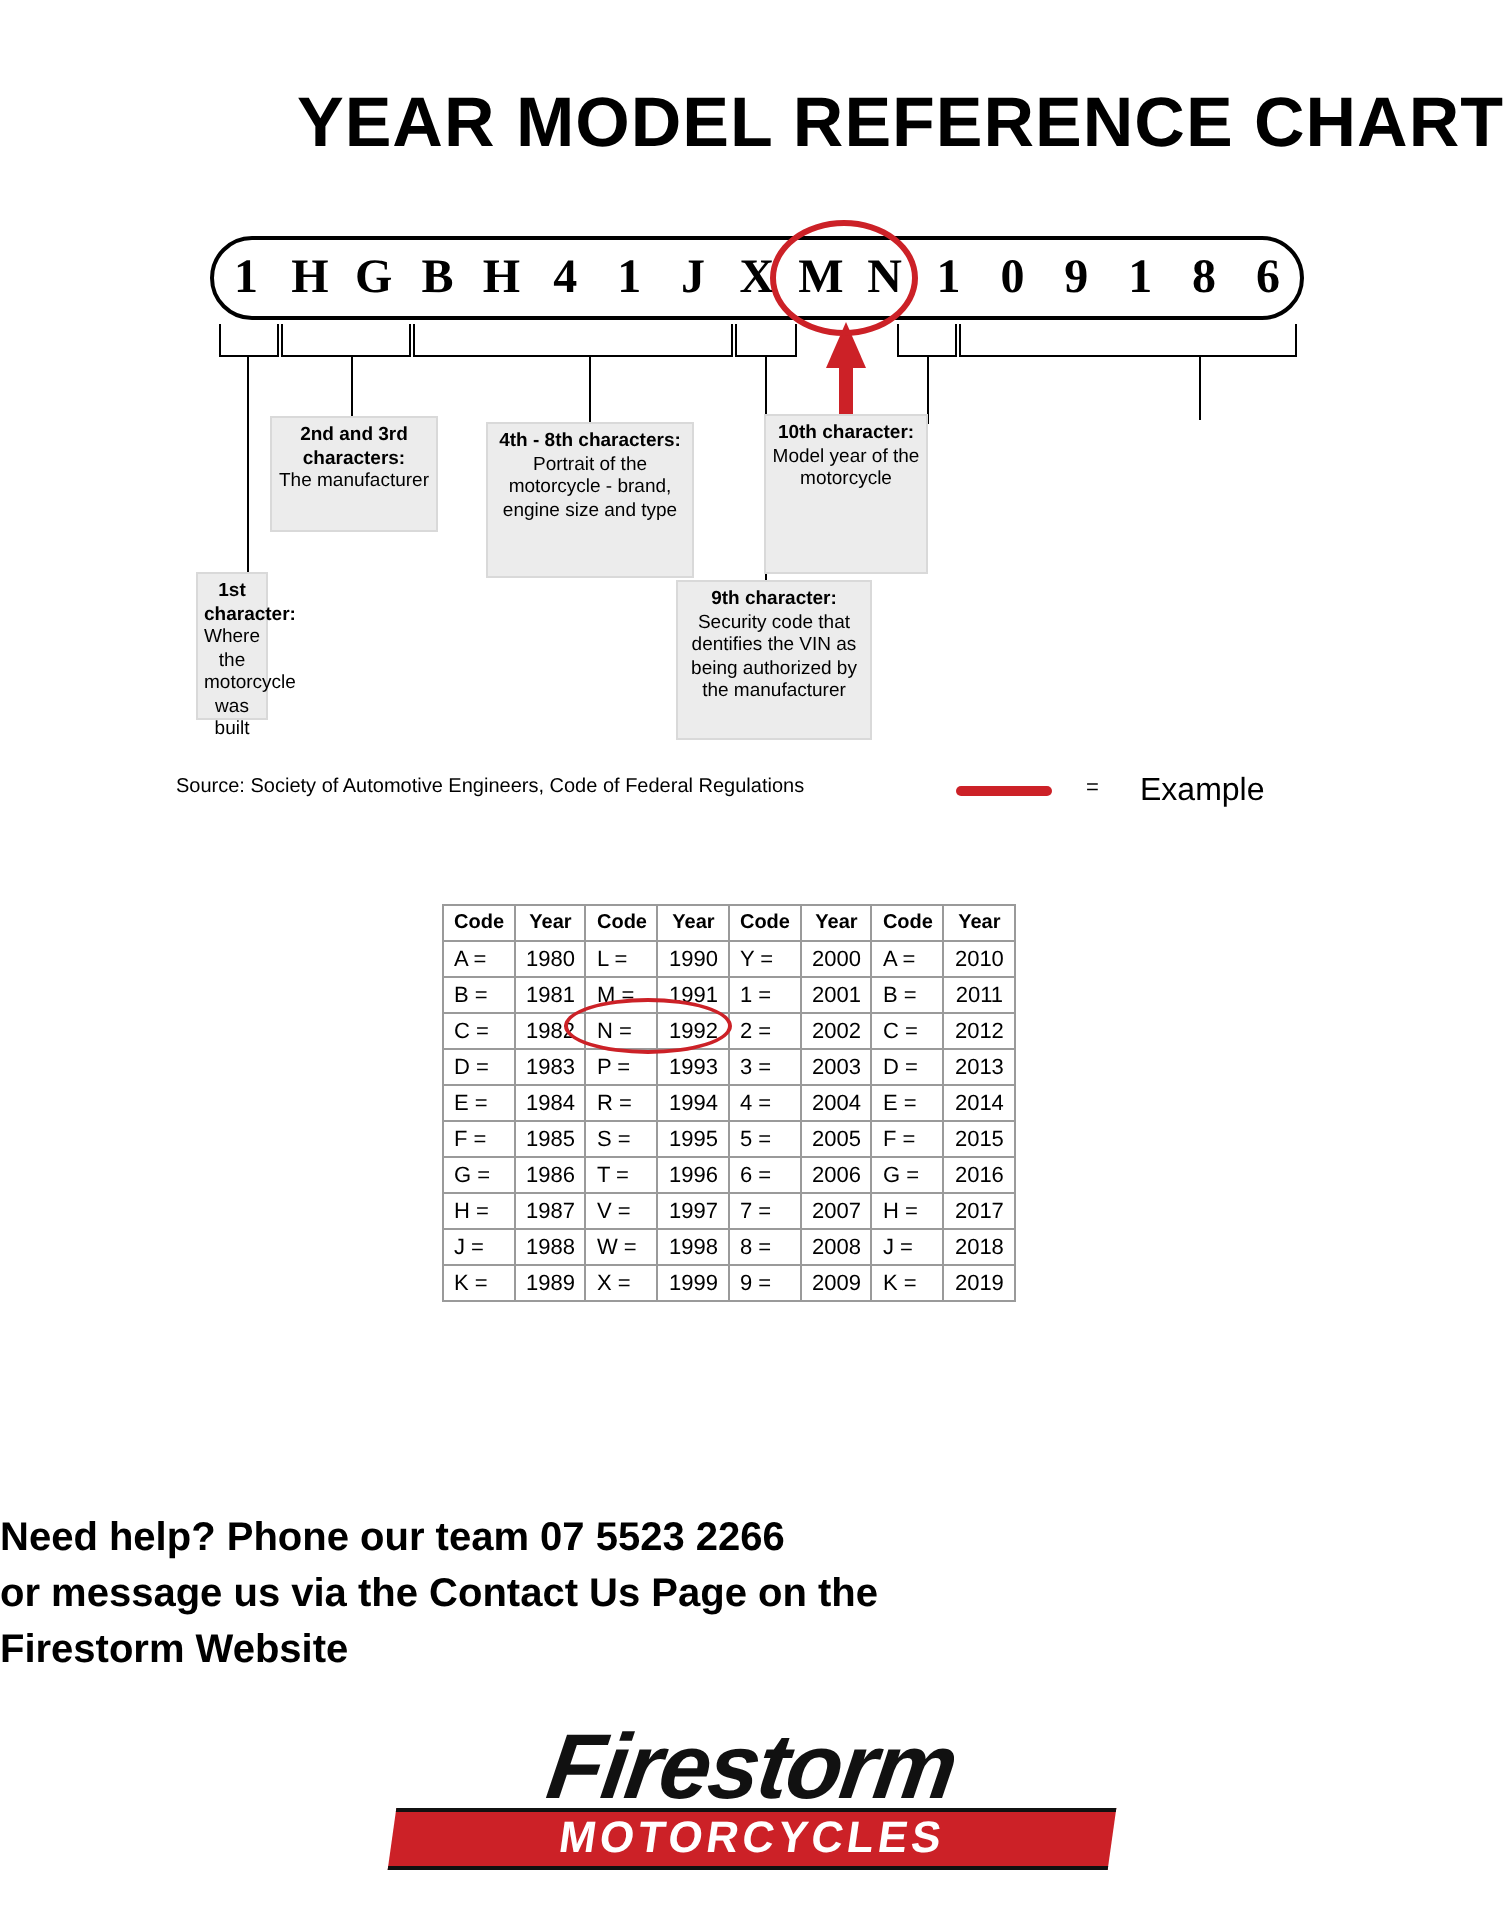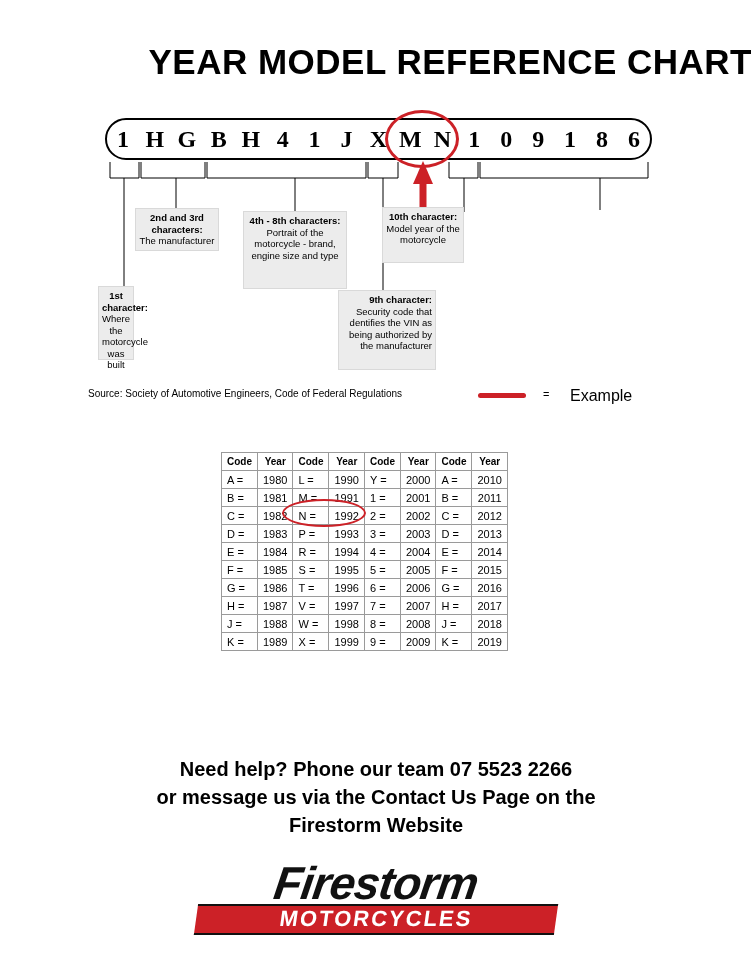--- a/index.html
+++ b/index.html
@@ -104,21 +104,21 @@
     position:absolute;left:282px;top:499px;
     width:84px;height:28px;
     border:2px solid #cc2127;
     border-radius:50%;
     box-sizing:border-box;
   }
 
   
   .help{
     position:absolute;left:0;top:755px;width:752px;
-    text-align:center;
+    text-align:left;
     font-size:20px;font-weight:bold;line-height:28px;
   }
 
   
   .logo{
     position:absolute;left:196px;top:860px;width:360px;height:72px;
   }
   .logo-top{
     font-family:"Liberation Sans", sans-serif;
     font-weight:bold;font-style:italic;
@@ -193,36 +193,36 @@
 
     <path d="M423 210 L423 180" fill="none" stroke="#cc2127" stroke-width="7"></path>
     <path d="M423 161 L433 184 L413 184 Z" fill="#cc2127"></path>
   </svg>
 
   <div class="callout" style="left:98px;top:286px;width:36px;height:74px;">
     <b>1st character:</b><br>
     <span>Where the motorcycle was built</span>
   </div>
 
-  <div class="callout" style="left:135px;top:208px;width:84px;height:43px;">
+  <div class="callout" style="left:135px;top:208px;width:84px;height:58px;">
     <b>2nd and 3rd characters:</b><br>
     <span>The manufacturer</span>
   </div>
 
   <div class="callout" style="left:243px;top:211px;width:104px;height:78px;">
     <b>4th - 8th characters:</b><br>
     <span>Portrait of the motorcycle - brand, engine size and type</span>
   </div>
 
-  <div class="callout" style="left:338px;top:290px;width:98px;height:80px;text-align:right;">
+  <div class="callout" style="left:338px;top:290px;width:98px;height:80px;">
     <b>9th character:</b><br>
     <span>Security code that dentifies the VIN as being authorized by the manufacturer</span>
   </div>
 
-  <div class="callout" style="left:382px;top:207px;width:82px;height:56px;">
+  <div class="callout" style="left:382px;top:207px;width:82px;height:80px;">
     <b>10th character:</b><br>
     <span>Model year of the motorcycle</span>
   </div>
 
 
 
   <div class="ellipse-vin"></div>
 
   <div class="source">Source:  Society of Automotive Engineers, Code of Federal Regulations</div>
   <div class="ex-bar"></div>

